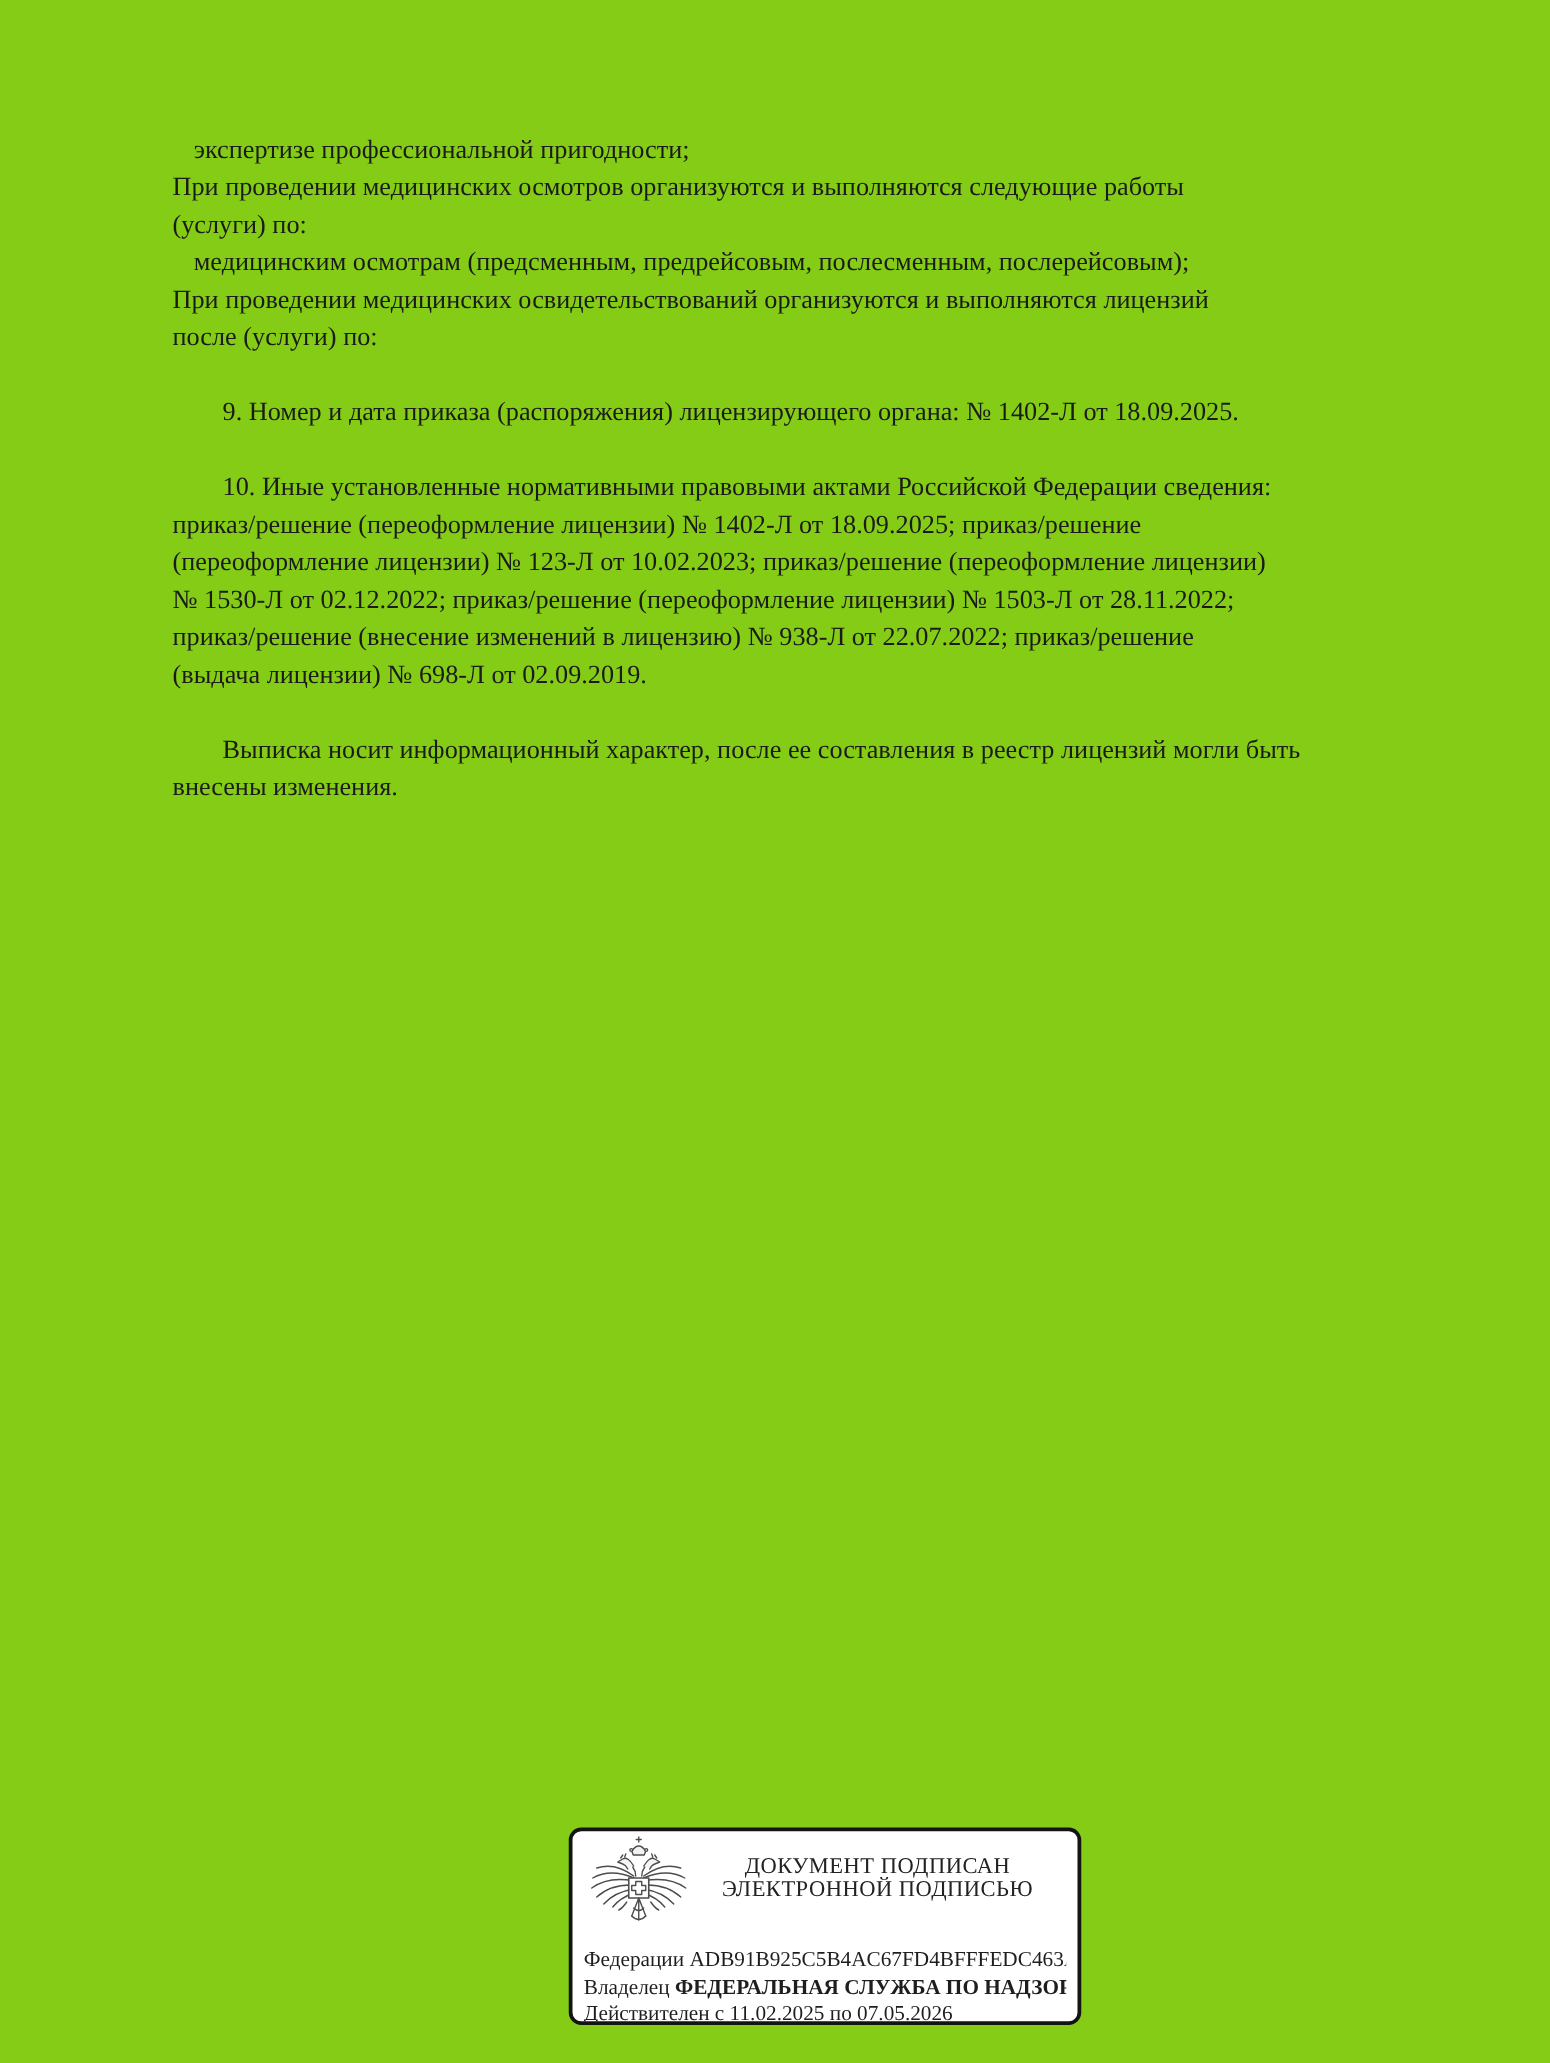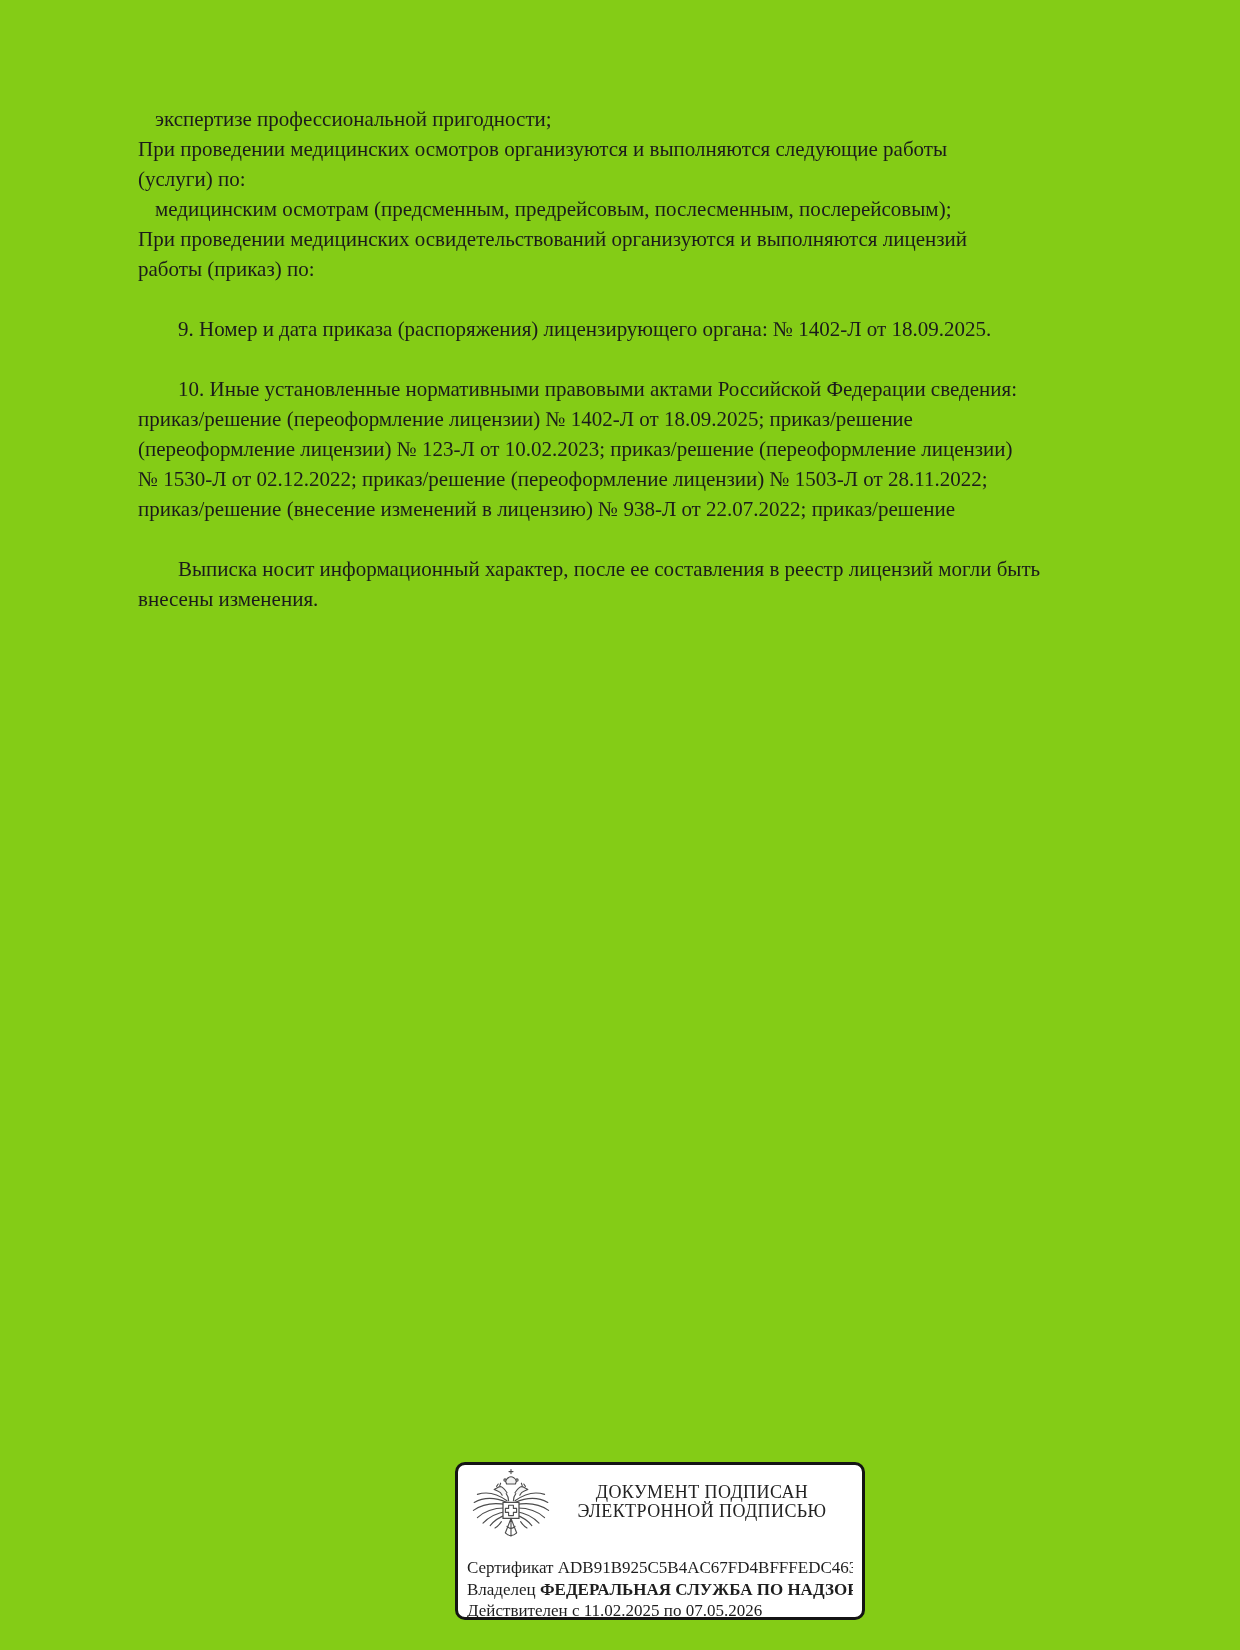--- a/index.html
+++ b/index.html
@@ -79,27 +79,28 @@
 <body>
 
 <div class="page">
 
   <div class="text-block">
     <div class="doc-line indent">экспертизе профессиональной пригодности;</div>
     <div class="doc-line">При проведении медицинских осмотров организуются и выполняются следующие работы</div>
     <div class="doc-line">(услуги) по:</div>
     <div class="doc-line indent">медицинским осмотрам (предсменным, предрейсовым, послесменным, послерейсовым);</div>
     <div class="doc-line">При проведении медицинских освидетельствований организуются и выполняются лицензий</div>
-    <div class="doc-line">работы (приказ) по:</div>
+    <div class="doc-line">после (услуги) по:</div>
     <div class="doc-line gap-before">9. Номер и дата приказа (распоряжения) лицензирующего органа: № 1402-Л от 18.09.2025.</div>
     <div class="doc-line gap-before">10. Иные установленные нормативными правовыми актами Российской Федерации сведения:</div>
     <div class="doc-line">приказ/решение (переоформление лицензии) № 1402-Л от 18.09.2025; приказ/решение</div>
     <div class="doc-line">(переоформление лицензии) № 123-Л от 10.02.2023; приказ/решение (переоформление лицензии)</div>
     <div class="doc-line">№ 1530-Л от 02.12.2022; приказ/решение (переоформление лицензии) № 1503-Л от 28.11.2022;</div>
     <div class="doc-line">приказ/решение (внесение изменений в лицензию) № 938-Л от 22.07.2022; приказ/решение</div>
+    <div class="doc-line">(выдача лицензии) № 698-Л от 02.09.2019.</div>
     <div class="doc-line gap-before">Выписка носит информационный характер, после ее составления в реестр лицензий могли быть</div>
     <div class="doc-line">внесены изменения.</div>
   </div>
 
   <div class="stamp">
     <div class="stamp-top">
       <div class="emblem-wrap">
         <svg viewBox="0 0 100 98" width="80" height="80" xmlns="http://www.w3.org/2000/svg">
           <g stroke="#4d4d4d" stroke-width="1.4" fill="none" stroke-linecap="round" stroke-linejoin="round">
 
@@ -139,19 +140,19 @@
             <path d="M38,66 q-4,6 -8,8 M62,66 q4,6 8,8"></path>
           </g>
         </svg>
       </div>
       <div class="stamp-title">
         <div>ДОКУМЕНТ ПОДПИСАН</div>
         <div>ЭЛЕКТРОННОЙ ПОДПИСЬЮ</div>
       </div>
     </div>
     <div class="stamp-details">
-      <div class="row"><span>Сертификат</span>&nbsp;<span>ADB91B925C5B4AC67FD4BFFFEDC463AE</span></div>
+      <div class="row"><span>Федерации</span>&nbsp;<span>ADB91B925C5B4AC67FD4BFFFEDC463AE</span></div>
       <div class="row"><span>Владелец</span>&nbsp;<span class="owner-value">ФЕДЕРАЛЬНАЯ СЛУЖБА ПО НАДЗОРУ В СФ</span></div>
       <div class="row">Действителен с 11.02.2025 по 07.05.2026</div>
     </div>
   </div>
 
 </div>
 
 </body></html>

